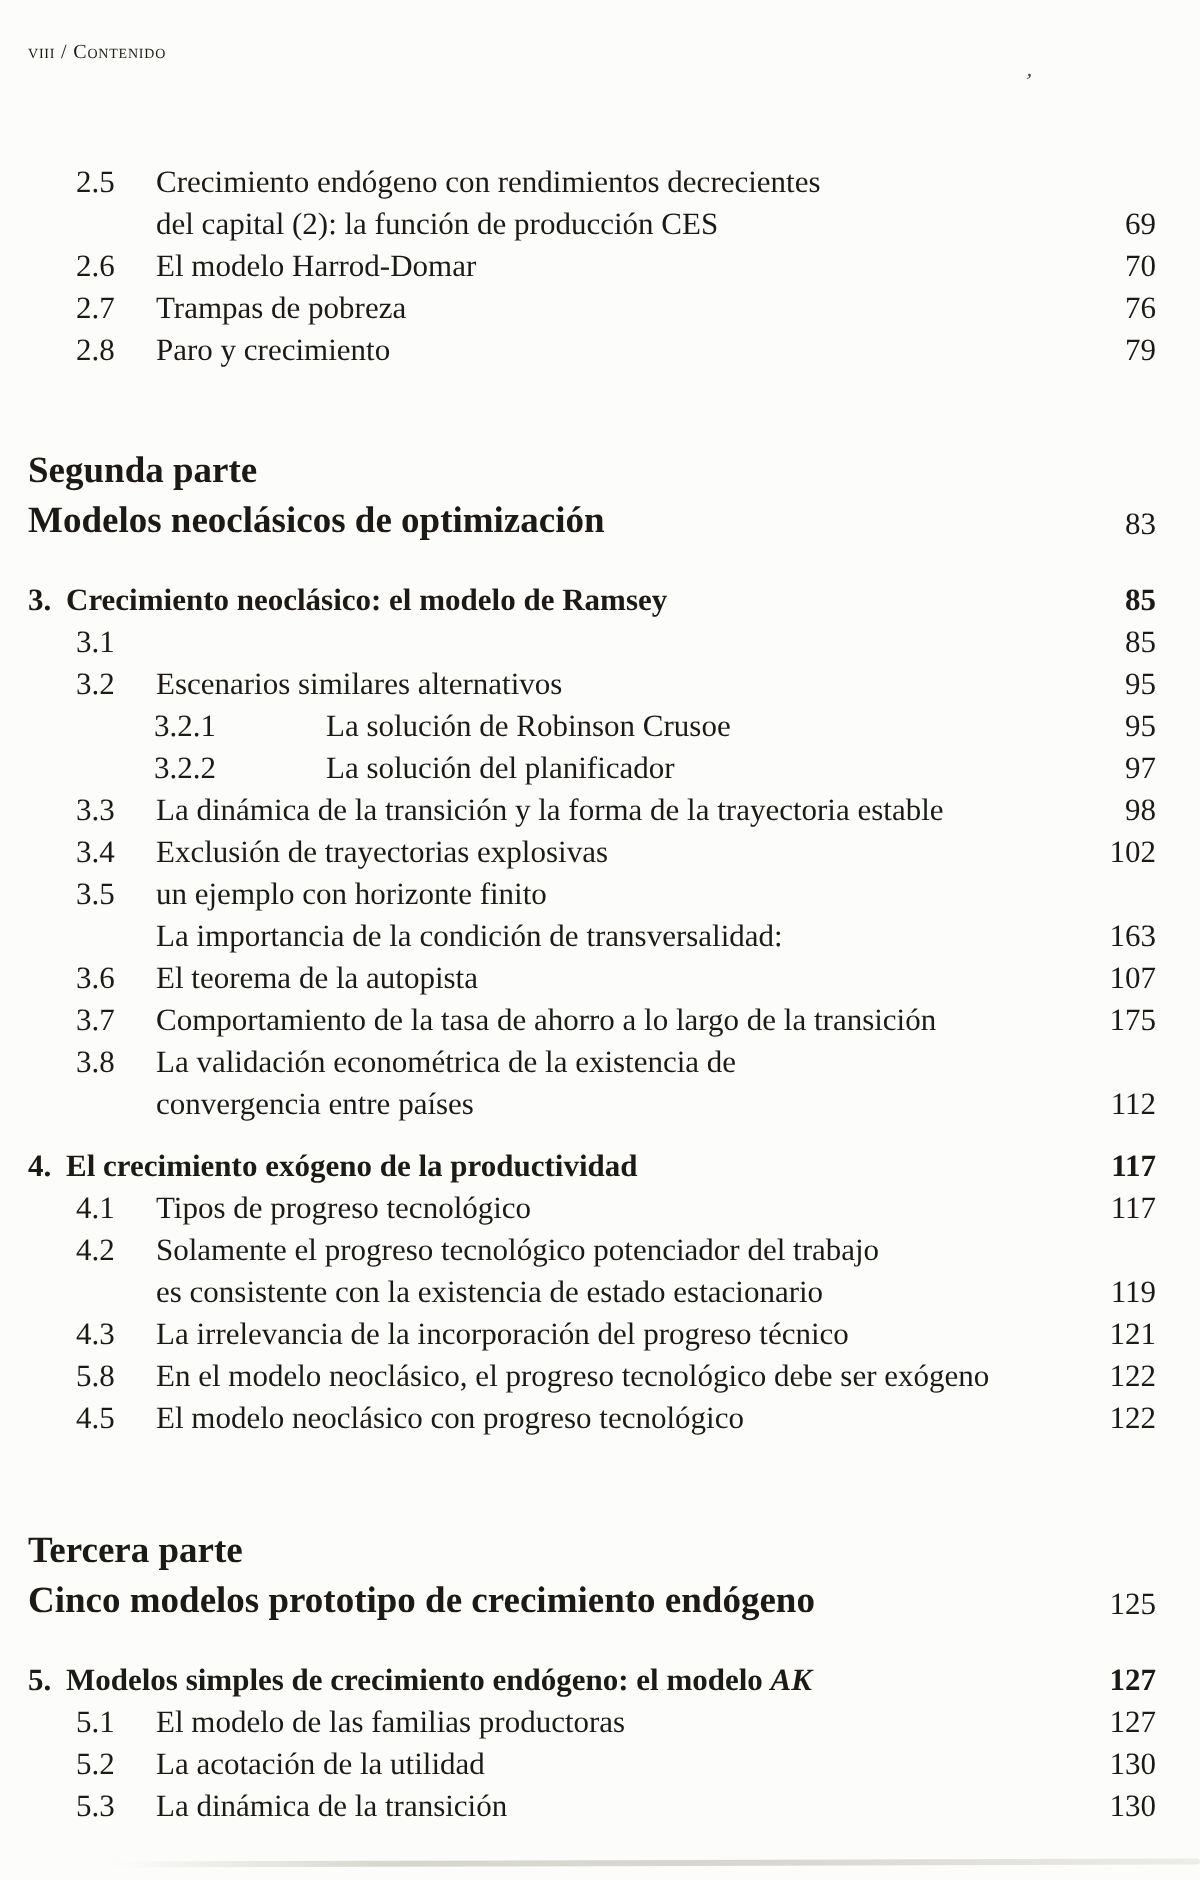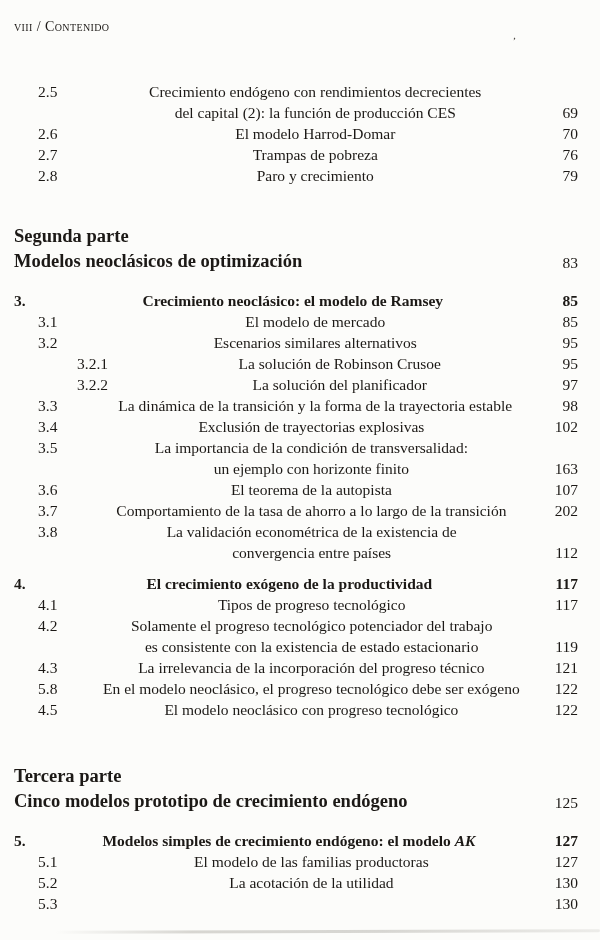--- a/index.html
+++ b/index.html
@@ -9,33 +9,33 @@
     color:#1c1916;
     font-family:"Liberation Serif","DejaVu Serif",serif;
     position:relative;overflow:hidden;
     -webkit-font-smoothing:antialiased;
   }
   .page{padding:16px 22px 0 14px;}
 
   
   .running-header{
     font-variant:small-caps;
-    font-size:14px;line-height:21px;
+    font-size:10px;line-height:21px;
     letter-spacing:.4px;
   }
 
   
   .row{display:flex;font-size:15.5px;line-height:21px;}
   .row .num{flex:0 0 auto;align-self:flex-start;}
-  .row .txt{flex:1 1 auto;padding-right:10px;text-align:center;}
+  .row .txt{flex:1 1 auto;padding-right:10px;}
   .row .txt .line{display:block;}
   .row .pg{flex:0 0 auto;align-self:flex-end;margin-left:auto;text-align:center;}
 
   .lvl1{padding-left:24px;}  .lvl1 .num{width:40px;}
-  .lvl2{padding-left:63px;}  .lvl2 .num{width:50px;}
+  .lvl2{padding-left:63px;gap:36px;}  .lvl2 .num{width:50px;}
 
   
   .chap{font-weight:bold;}
   .chap .num{width:19px;}
   .chap .txt i{}
 
   
   .part{display:flex;align-items:flex-end;font-weight:bold;font-size:18.5px;line-height:25px;}
   .part .part-lines{flex:1 1 auto;padding-right:10px;}
   .part .pg{font-weight:normal;font-size:15.5px;line-height:22px;margin-left:auto;}
@@ -105,23 +105,20 @@
         <span class="pg">83</span>
       </div>
       <div class="b-chapter">
         <div class="row chap">
           <span class="num">3.</span>
           <span class="txt"><span>Crecimiento neoclásico: el modelo de Ramsey</span></span>
           <span class="pg">85</span>
         </div>
         <div class="row lvl1">
           <span class="num">3.1</span>
-          <span class="txt">
-            <span class="line">El modelo de mercado</span>
-          </span>
           <span class="pg">85</span>
         </div>
         <div class="row lvl1">
           <span class="num">3.2</span>
           <span class="txt">
             <span class="line">Escenarios similares alternativos</span>
           </span>
           <span class="pg">95</span>
         </div>
         <div class="row lvl2">
@@ -148,38 +145,38 @@
         <div class="row lvl1">
           <span class="num">3.4</span>
           <span class="txt">
             <span class="line">Exclusión de trayectorias explosivas</span>
           </span>
           <span class="pg">102</span>
         </div>
         <div class="row lvl1">
           <span class="num">3.5</span>
           <span class="txt">
+            <span class="line">un ejemplo con horizonte finito</span>
             <span class="line">La importancia de la condición de transversalidad:</span>
-            <span class="line">un ejemplo con horizonte finito</span>
           </span>
           <span class="pg">163</span>
         </div>
         <div class="row lvl1">
           <span class="num">3.6</span>
           <span class="txt">
             <span class="line">El teorema de la autopista</span>
           </span>
           <span class="pg">107</span>
         </div>
         <div class="row lvl1">
           <span class="num">3.7</span>
           <span class="txt">
             <span class="line">Comportamiento de la tasa de ahorro a lo largo de la transición</span>
           </span>
-          <span class="pg">202</span>
+          <span class="pg">175</span>
         </div>
         <div class="row lvl1">
           <span class="num">3.8</span>
           <span class="txt">
             <span class="line">La validación econométrica de la existencia de</span>
             <span class="line">convergencia entre países</span>
           </span>
           <span class="pg">112</span>
         </div>
       </div>
@@ -248,20 +245,23 @@
         </div>
         <div class="row lvl1">
           <span class="num">5.2</span>
           <span class="txt">
             <span class="line">La acotación de la utilidad</span>
           </span>
           <span class="pg">130</span>
         </div>
         <div class="row lvl1">
           <span class="num">5.3</span>
+          <span class="txt">
+            <span class="line">La dinámica de la transición</span>
+          </span>
           <span class="pg">130</span>
         </div>
       </div>
     </div>
 </div>
 
 <span class="speck">’</span>
 <div class="scan-edge"></div>
 
 </body></html>

